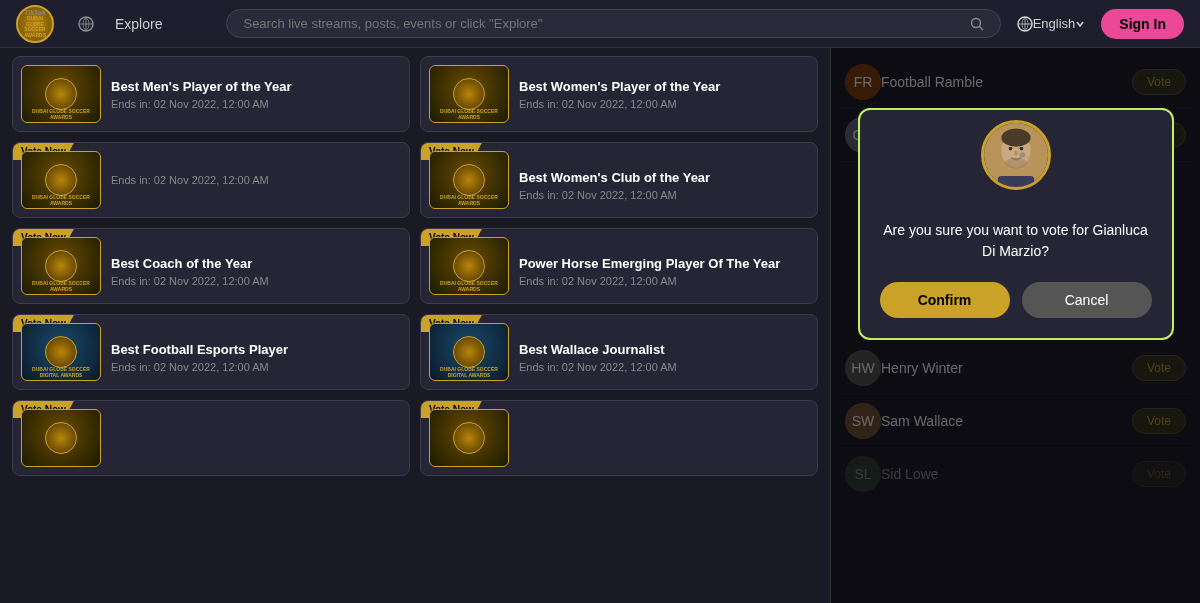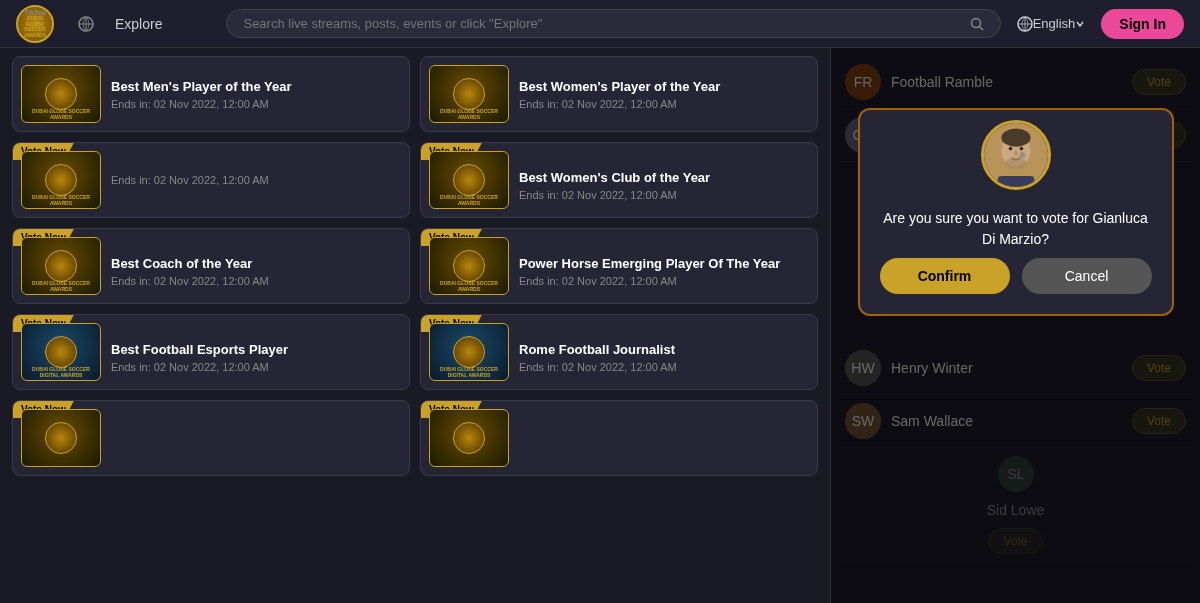--- a/index.html
+++ b/index.html
@@ -162,21 +162,20 @@
       padding: 8px;
     }
     .vote-list::-webkit-scrollbar { width: 4px; }
     .vote-list::-webkit-scrollbar-thumb { background: #555; }
 
     .vote-item {
       display: flex;
       align-items: center;
       padding: 8px 6px;
       border-bottom: 1px solid #2a2a3a;
-      gap: 10px;
     }
     .vote-avatar {
       width: 36px; height: 36px;
       border-radius: 50%;
       background: #444;
       display: flex; align-items: center; justify-content: center;
       font-size: 14px; flex-shrink: 0;
       overflow: hidden;
     }
     .vote-name {
@@ -198,28 +197,28 @@
       top: 0; left: 0; right: 0; bottom: 0;
       background: rgba(0,0,0,0.6);
       display: flex;
       align-items: flex-start;
       justify-content: center;
       padding-top: 60px;
       z-index: 100;
     }
     .modal-box {
       background: #252535;
-      border: 2px solid #a16207;
+      border: 2px solid #bef264;
       border-radius: 12px;
       width: 316px;
       padding: 20px;
       display: flex;
       flex-direction: column;
       align-items: center;
-      gap: 8px;
+      gap: 20px;
       position: relative;
     }
     .modal-avatar-wrapper {
       width: 70px; height: 70px;
       border-radius: 50%;
       border: 3px solid #c9a227;
       overflow: hidden;
       background: #555;
       display: flex; align-items: center; justify-content: center;
       font-size: 30px;
@@ -402,21 +401,21 @@
           <div class="card-ends">Ends in: 02 Nov 2022, 12:00 AM</div>
         </div>
       </div>
       <div class="event-card">
         <div class="vote-badge">Vote Now</div>
         <div class="card-thumbnail" style="background: radial-gradient(circle at 50% 40%, #1a4a6b, #0a1a2a);">
           <div class="inner-logo"></div>
           <div class="card-label">DUBAI GLOBE SOCCER DIGITAL AWARDS</div>
         </div>
         <div class="card-info">
-          <div class="card-title">Rome Football Journalist</div>
+          <div class="card-title">Best Wallace Journalist</div>
           <div class="card-ends">Ends in: 02 Nov 2022, 12:00 AM</div>
         </div>
       </div>
     </div>
 
     <div class="card-row">
       <div class="event-card" style="min-height:50px;">
         <div class="vote-badge">Vote Now</div>
         <div class="card-thumbnail">
           <div class="inner-logo"></div>
@@ -476,21 +475,21 @@
         <div class="vote-avatar av-sam">
           <svg width="36" height="36" viewBox="0 0 36 36">
               <circle cx="18" cy="18" r="18" fill="#7a5a3a"></circle>
               <text x="18" y="23" text-anchor="middle" fill="#fff" font-size="14">SW</text>
             </svg>
         </div>
         <span class="vote-name">Sam Wallace</span>
         <button class="vote-btn">Vote</button>
       </div>
 
-      <div class="vote-item" style="opacity:0.5;flex-direction:column;">
+      <div class="vote-item" style="opacity:0.5;">
         <div class="vote-avatar av-sid">
           <svg width="36" height="36" viewBox="0 0 36 36">
               <circle cx="18" cy="18" r="18" fill="#4a6a4a"></circle>
               <text x="18" y="23" text-anchor="middle" fill="#fff" font-size="14">SL</text>
             </svg>
         </div>
         <span class="vote-name">Sid Lowe</span>
         <button class="vote-btn">Vote</button>
       </div>
 

